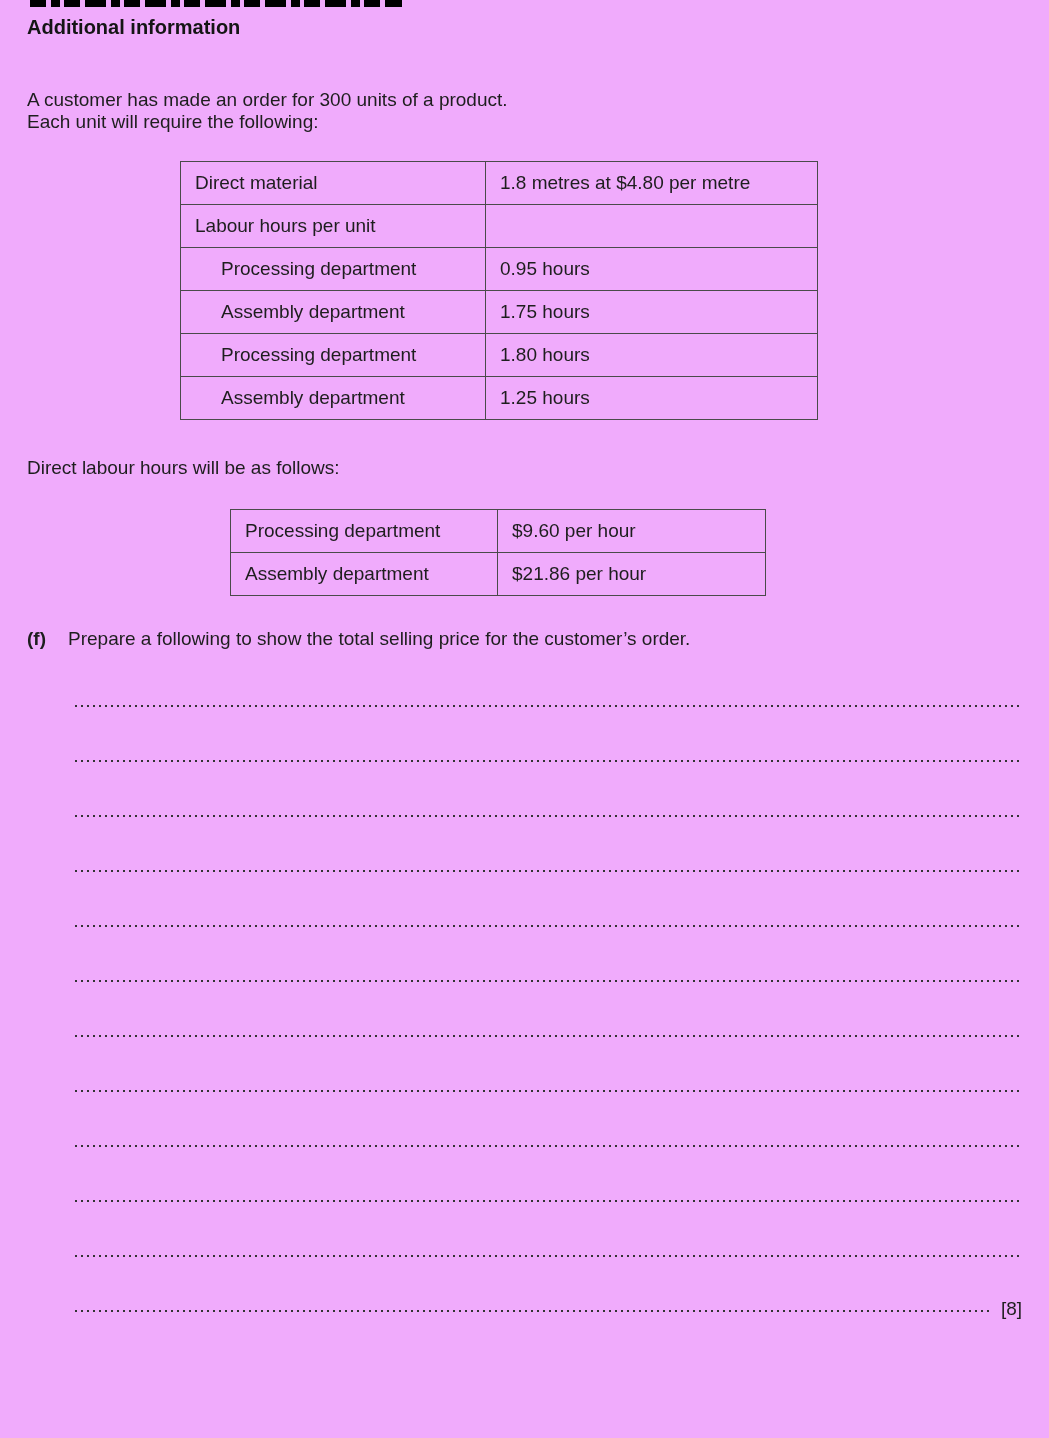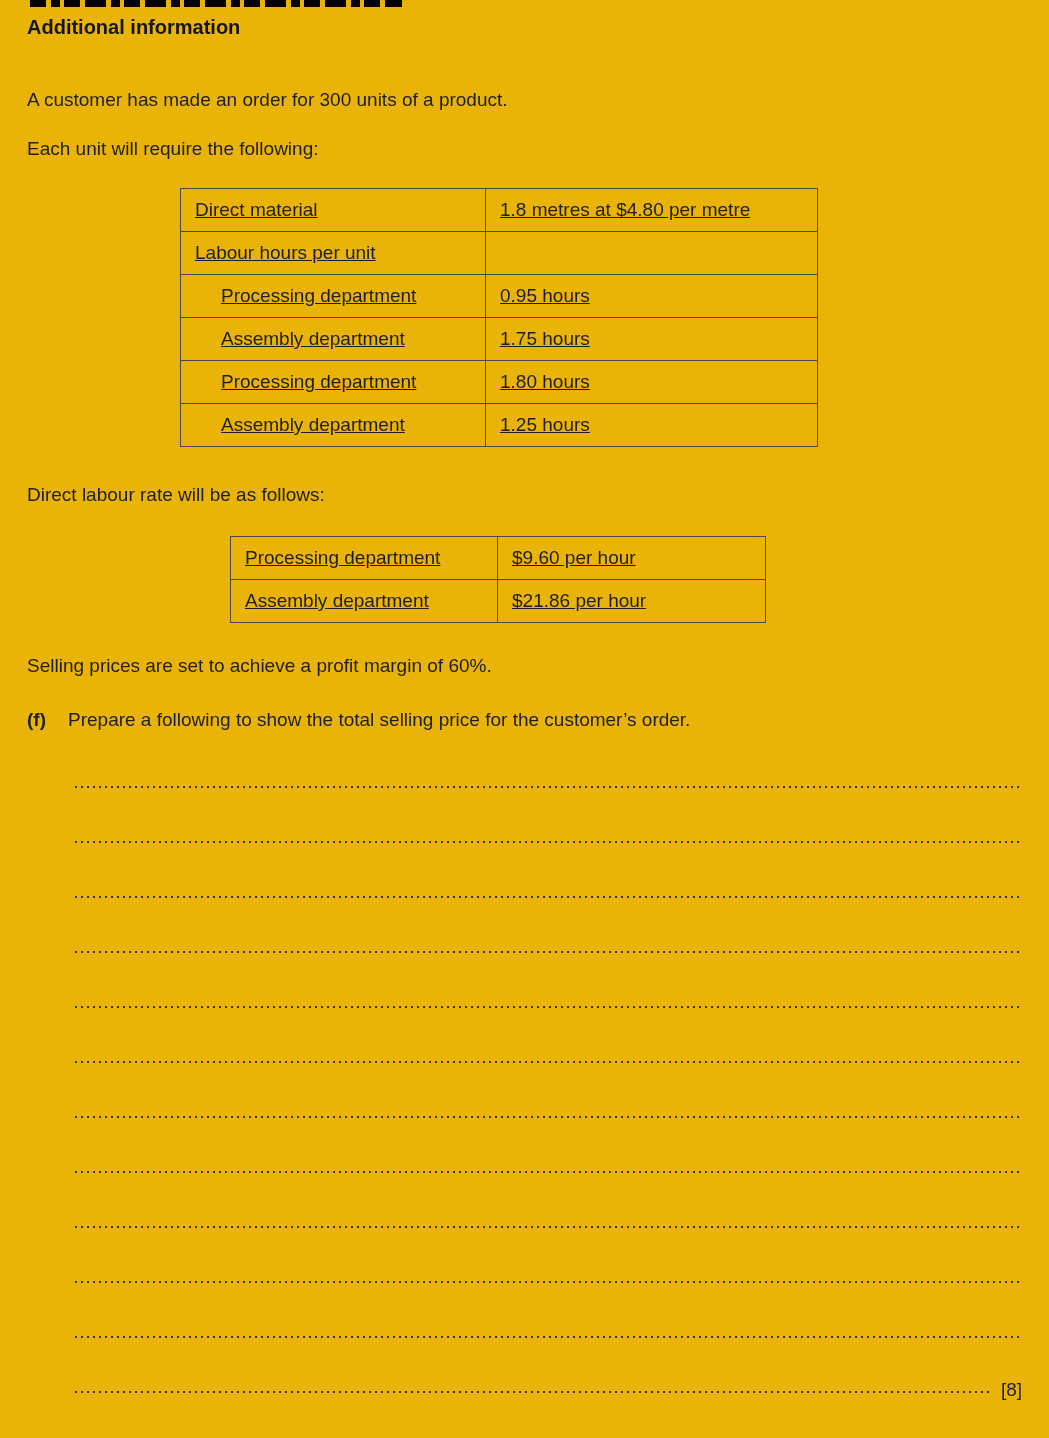--- a/index.html
+++ b/index.html
@@ -6,21 +6,21 @@
     margin: 0;
     padding: 0;
     background: #ffffff;
   }
   .page {
     position: relative;
     width: 1049px;
     height: 1438px;
     box-sizing: border-box;
     padding: 12px 27px 0 27px;
-    background: #eab308;
+    background: #f0abfc;
     color: #1e1e1e;
     font-family: "Liberation Sans", sans-serif;
     font-size: 19px;
     overflow: hidden;
   }
   
   .top-fragment {
     position: absolute;
     top: 0;
     left: 30px;
@@ -34,39 +34,38 @@
   .heading {
     margin: 4px 0 0 0;
     font-size: 20px;
     font-weight: bold;
     color: #151515;
   }
   .para {
     margin: 0;
   }
   .para.p-order   { margin-top: 50px; }
-  .para.p-each    { margin-top: 27px; }
+  .para.p-each    { }
   .para.p-rate    { margin-top: 37px; }
   .para.p-margin  { margin-top: 32px; }
 
   table.tbl {
     border-collapse: collapse;
     table-layout: fixed;
     font-size: 19px;
     color: #1e1e1e;
   }
   table.tbl td {
     border: 1px solid #4a4a4a;
     height: 43px;
     box-sizing: border-box;
     padding: 4px 14px;
     vertical-align: middle;
     white-space: nowrap;
     overflow: hidden;
-    text-decoration: underline;
   }
   table.tbl-unit {
     margin: 28px 0 0 153px;
     width: 637px;
   }
   table.tbl-unit td.label { width: 305px; }
   table.tbl-unit td.value { width: 332px; }
   table.tbl td.label.indent { padding-left: 40px; }
 
   table.tbl-rate {
@@ -145,36 +144,35 @@
           <td class="cell label indent">Processing department</td>
           <td class="cell value">1.80 hours</td>
         </tr>
         <tr>
           <td class="cell label indent">Assembly department</td>
           <td class="cell value">1.25 hours</td>
         </tr>
       </tbody>
   </table>
 
-  <p class="para p-rate">Direct labour rate will be as follows:</p>
+  <p class="para p-rate">Direct labour hours will be as follows:</p>
 
   <table class="tbl tbl-rate">
     <tbody>
         <tr>
           <td class="cell label">Processing department</td>
           <td class="cell value">$9.60 per hour</td>
         </tr>
         <tr>
           <td class="cell label">Assembly department</td>
           <td class="cell value">$21.86 per hour</td>
         </tr>
       </tbody>
   </table>
 
-  <p class="para p-margin">Selling prices are set to achieve a profit margin of 60%.</p>
 
   <div class="question">
     <span class="q-label">(f)</span>
     <span class="q-text">Prepare a following to show the total selling price for the customer’s order.</span>
   </div>
 
   <div class="answer-lines">
       <div class="answer-line">
         <div class="dots"></div>
       </div>

